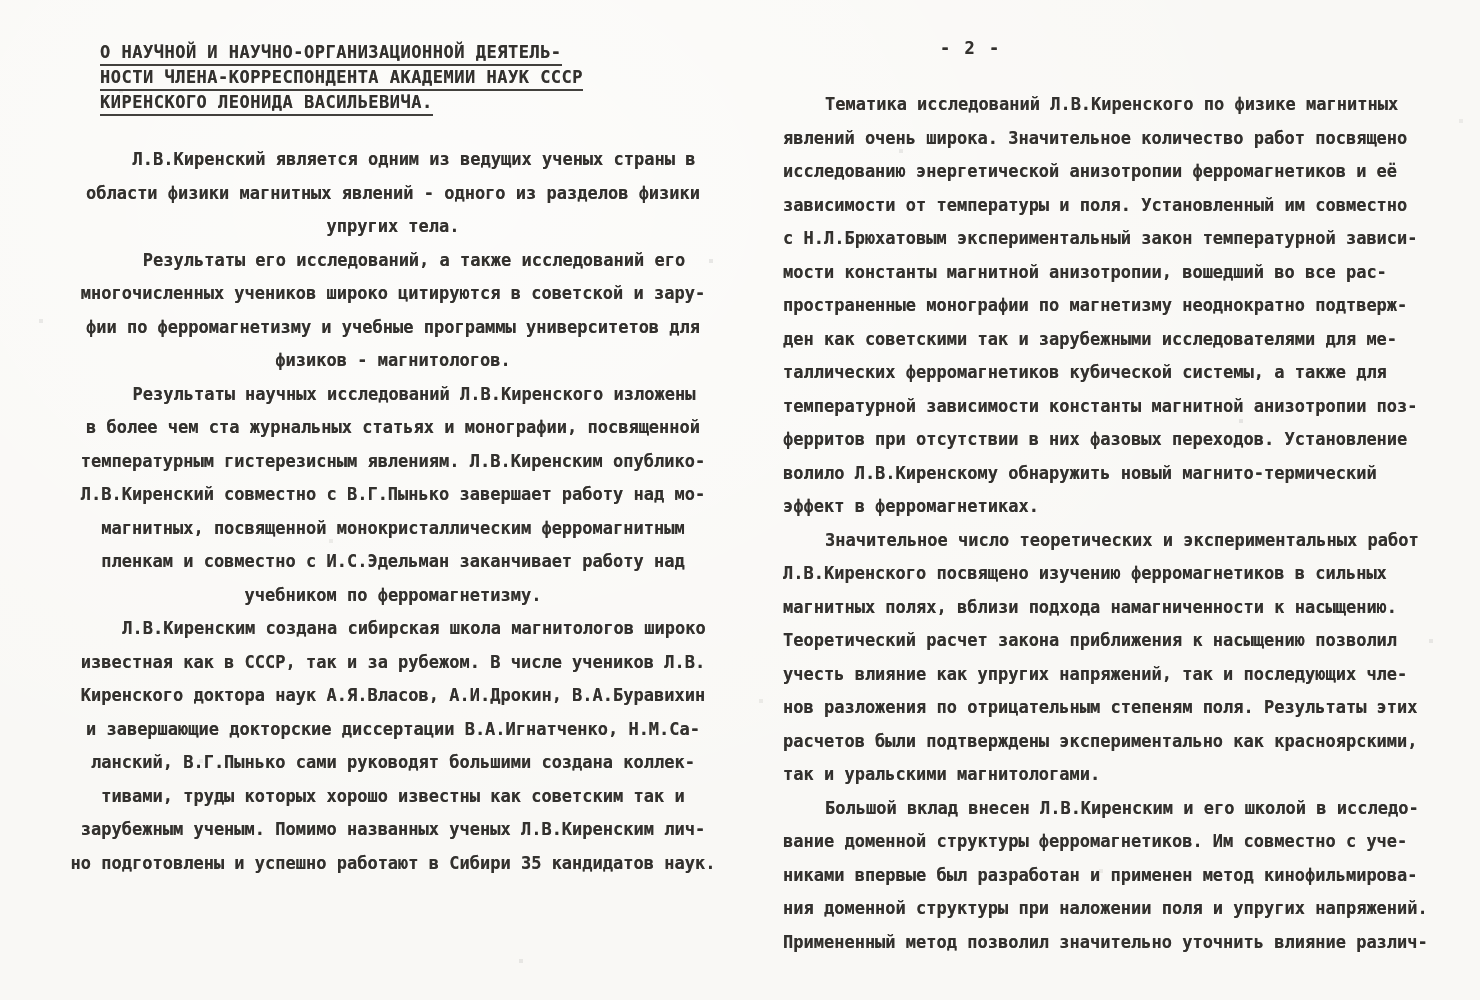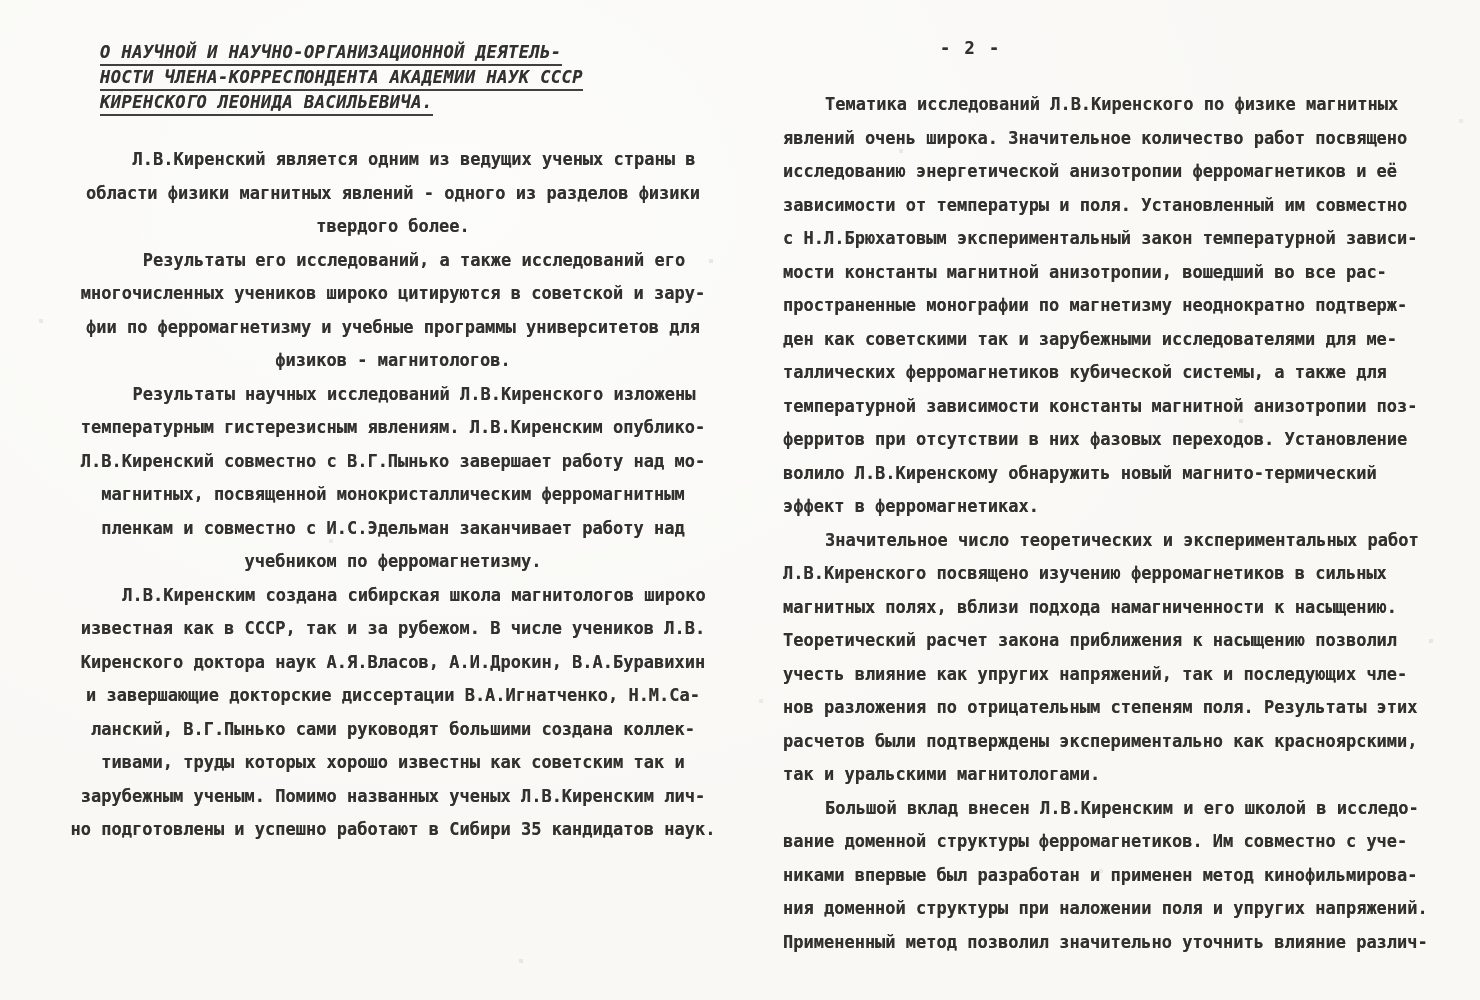--- a/index.html
+++ b/index.html
@@ -24,21 +24,21 @@
     font-size:17px;
   }
   .line{
     height:33.5px;
     line-height:33.5px;
     white-space:pre;
     text-shadow:0 0 .5px rgba(40,38,35,.6);
   }
   .indent{padding-left:42px;}
   .title-block{
-    position:absolute;left:100px;top:44px;font-style:italic;
+    position:absolute;left:100px;top:44px;
   }
   .title-line{
     height:25px;
     line-height:17px;
     white-space:pre;
     letter-spacing:.5px;
     text-shadow:0 0 .5px rgba(40,38,35,.6);
   }
   .title-line .u{
     display:inline-block;
@@ -82,26 +82,27 @@
 
   <div class="title-block" id="title-container">
       <div class="title-line"><span class="u">О НАУЧНОЙ И НАУЧНО-ОРГАНИЗАЦИОННОЙ ДЕЯТЕЛЬ-</span></div>
       <div class="title-line"><span class="u">НОСТИ ЧЛЕНА-КОРРЕСПОНДЕНТА АКАДЕМИИ НАУК СССР</span></div>
       <div class="title-line"><span class="u">КИРЕНСКОГО ЛЕОНИДА ВАСИЛЬЕВИЧА.</span></div>
     </div>
 
   <div class="left-body" id="left-body">
       <div class="line indent">Л.В.Киренский является одним из ведущих ученых страны в</div>
       <div class="line">области физики магнитных явлений - одного из разделов физики</div>
-      <div class="line">твердого более.</div>
+      <div class="line">упругих тела.</div>
       <div class="line indent">Результаты его исследований, а также исследований его</div>
       <div class="line">многочисленных учеников широко цитируются в советской и зару-</div>
       <div class="line">фии по ферромагнетизму и учебные программы университетов для</div>
       <div class="line">физиков - магнитологов.</div>
       <div class="line indent">Результаты научных исследований Л.В.Киренского изложены</div>
+      <div class="line">в более чем ста журнальных статьях и монографии, посвященной</div>
       <div class="line">температурным гистерезисным явлениям. Л.В.Киренским опублико-</div>
       <div class="line">Л.В.Киренский совместно с В.Г.Пынько завершает работу над мо-</div>
       <div class="line">магнитных, посвященной монокристаллическим ферромагнитным</div>
       <div class="line">пленкам и совместно с И.С.Эдельман заканчивает работу над</div>
       <div class="line">учебником по ферромагнетизму.</div>
       <div class="line indent">Л.В.Киренским создана сибирская школа магнитологов широко</div>
       <div class="line">известная как в СССР, так и за рубежом. В числе учеников Л.В.</div>
       <div class="line">Киренского доктора наук А.Я.Власов, А.И.Дрокин, В.А.Буравихин</div>
       <div class="line">и завершающие докторские диссертации В.А.Игнатченко, Н.М.Са-</div>
       <div class="line">ланский, В.Г.Пынько сами руководят большими создана коллек-</div>

